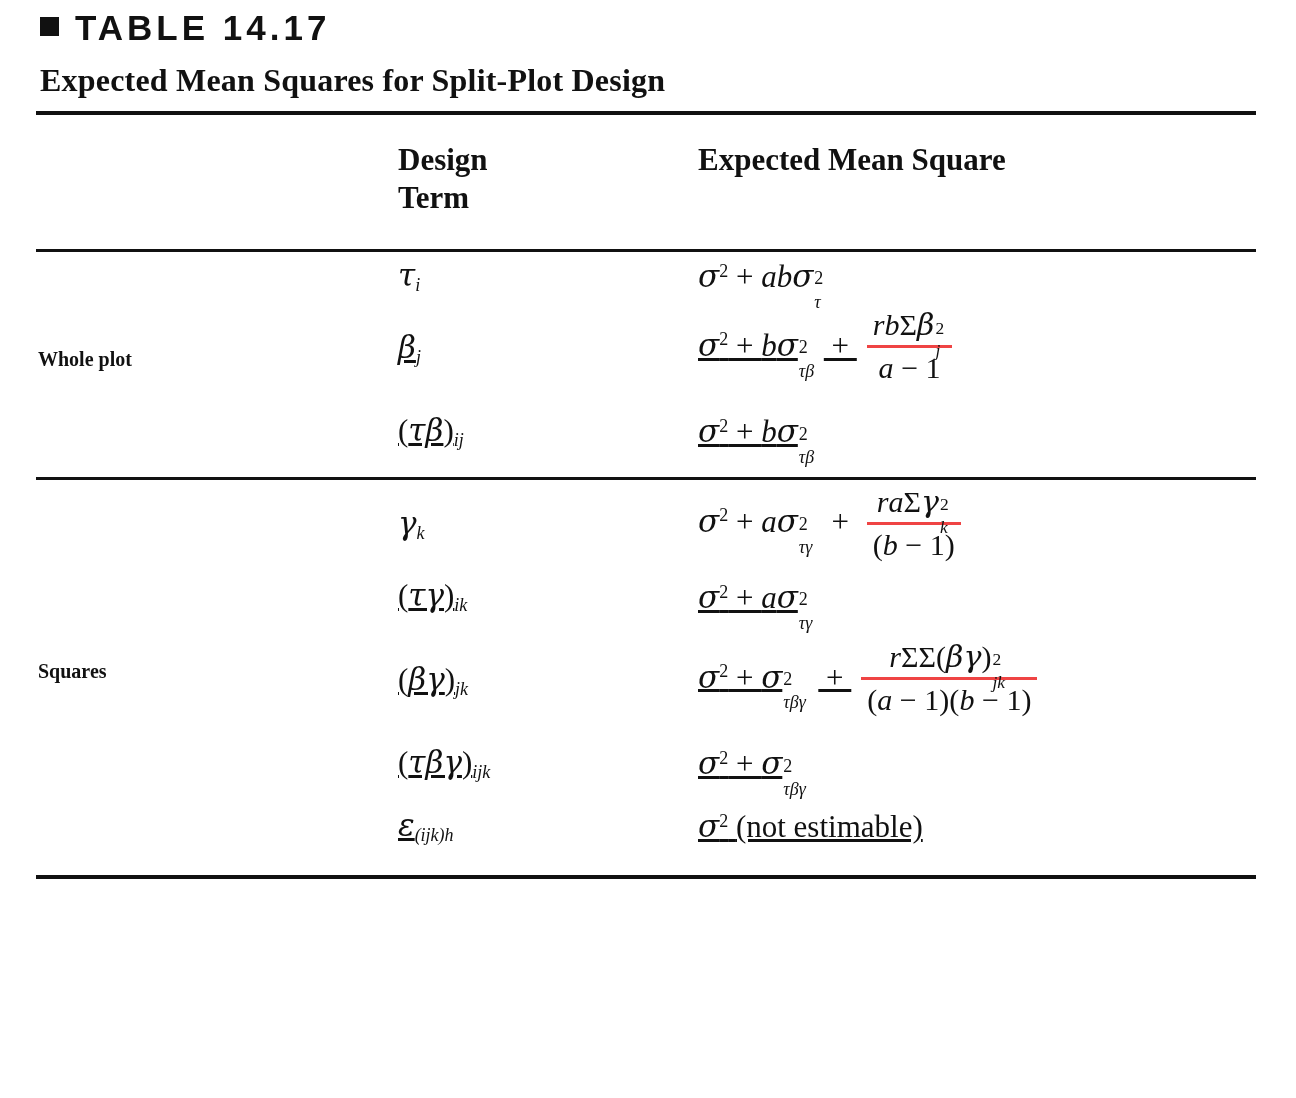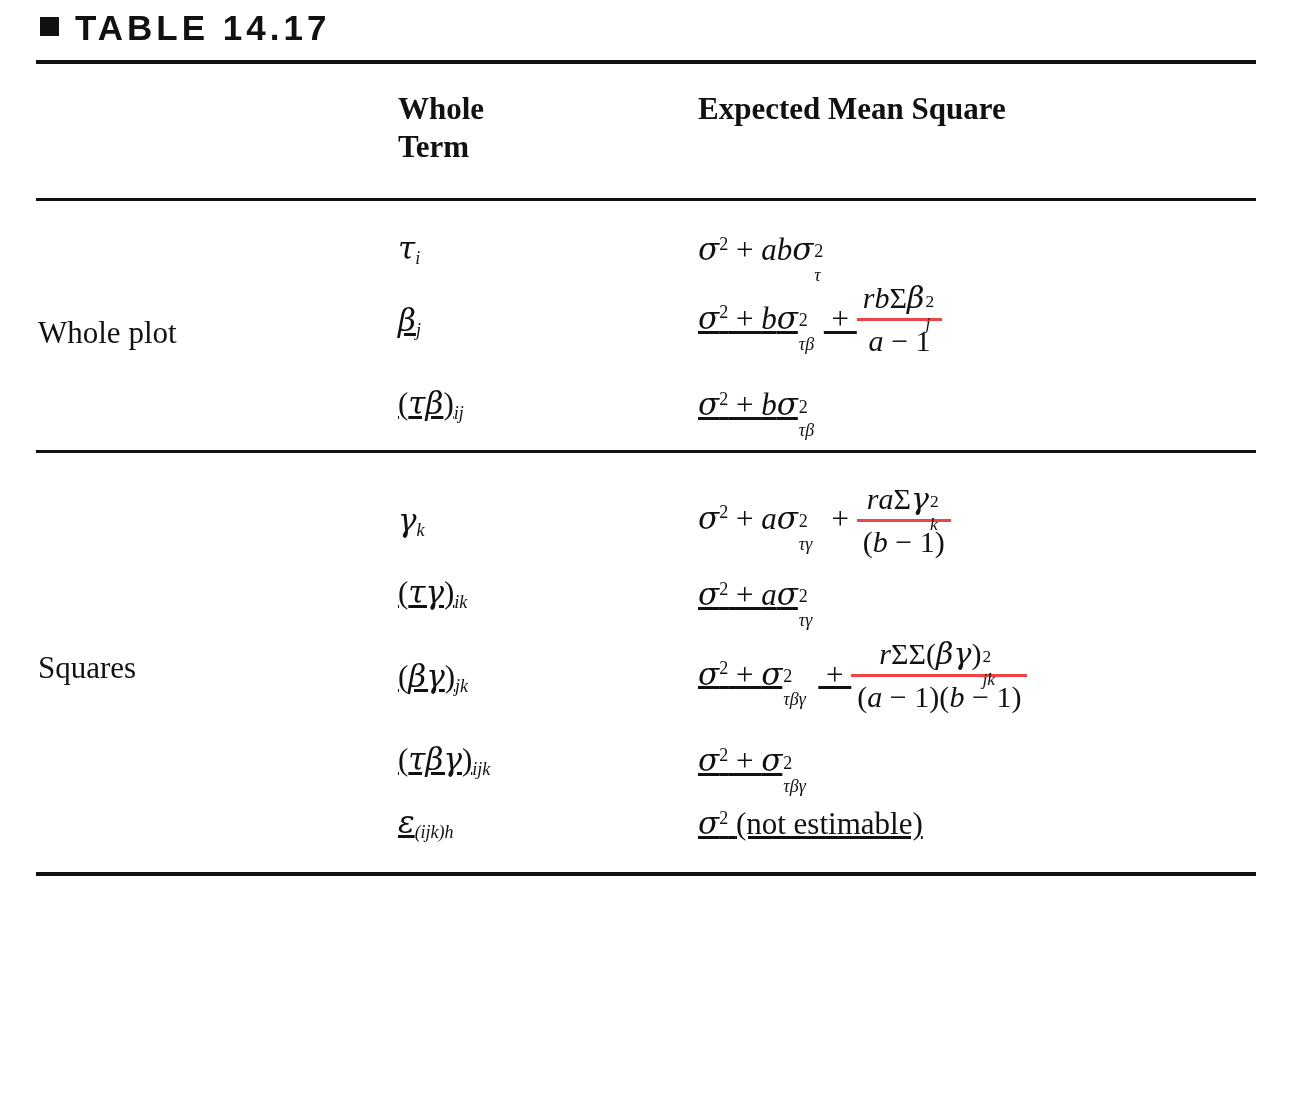--- a/index.html
+++ b/index.html
@@ -71,23 +71,24 @@
     font-size: 31px;
     vertical-align: top;
     padding-top: 26px;
     padding-bottom: 18px;
     line-height: 1.22;
   }
   .hdr-term { padding-left: 2px; }
   .hdr-ems { padding-left: 2px; }
 
   .sec-label {
-    font-size: 31px;
+    font-size: 20px;
     vertical-align: middle;
     padding-left: 2px;
+    font-weight: bold;
   }
   .term-cell {
     font-size: 31px;
     vertical-align: middle;
     padding-left: 2px;
     white-space: nowrap;
   }
   .ems-cell {
     font-size: 31px;
     vertical-align: middle;
@@ -131,35 +132,35 @@
   }
   .pad-after { display: inline-block; }
 
   
   .frac {
     display: inline-block;
     vertical-align: middle;
     text-align: center;
     position: relative;
     top: -0.05em;
-    margin: 0 0;
+    margin: 0 10px;
   }
   .frac .num {
     display: block;
     padding: 0 6px 2px 6px;
     font-size: 0.97em;
   }
   .frac .den {
     display: block;
     border-top: 3px solid #ef4444;
     padding: 3px 6px 0 6px;
     font-size: 0.97em;
   }
 
-  .rowpad-top td { padding-top: 29px; }
+  .rowpad-top td { padding-top: 5px; }
   .rowpad td { padding-top: 12px; padding-bottom: 12px; text-decoration: underline; }
 
   .divider-row td {
     padding: 0;
   }
   .divider-row .line {
     border-top: 3px solid #111;
     margin: 14px 0 0 0;
   }
   .bottom-rule {
@@ -170,35 +171,36 @@
 </head>
 <body>
 
 <div class="page">
 
   <div class="table-head">
     <span class="sq"></span>
     <span class="table-label">TABLE 14.17</span>
   </div>
 
+  <div class="table-title">Expected Mean Squares for Split-Plot Design</div>
 
   <div class="rule-thick"></div>
 
   <table class="tbl">
     <colgroup>
       <col class="col-sec">
       <col class="col-term">
       <col class="col-ems">
     </colgroup>
 
     <tbody>
         <tr>
       <td class="hdr-cell"></td>
       <td class="hdr-cell hdr-term">
-        <span>Whole</span><br>
+        <span>Design</span><br>
         <span>Term</span>
       </td>
       <td class="hdr-cell hdr-ems">Expected Mean Square</td>
     </tr>
 
     <tr class="divider-row">
       <td colspan="3">
             <div class="line"></div>
           </td>
     </tr>

